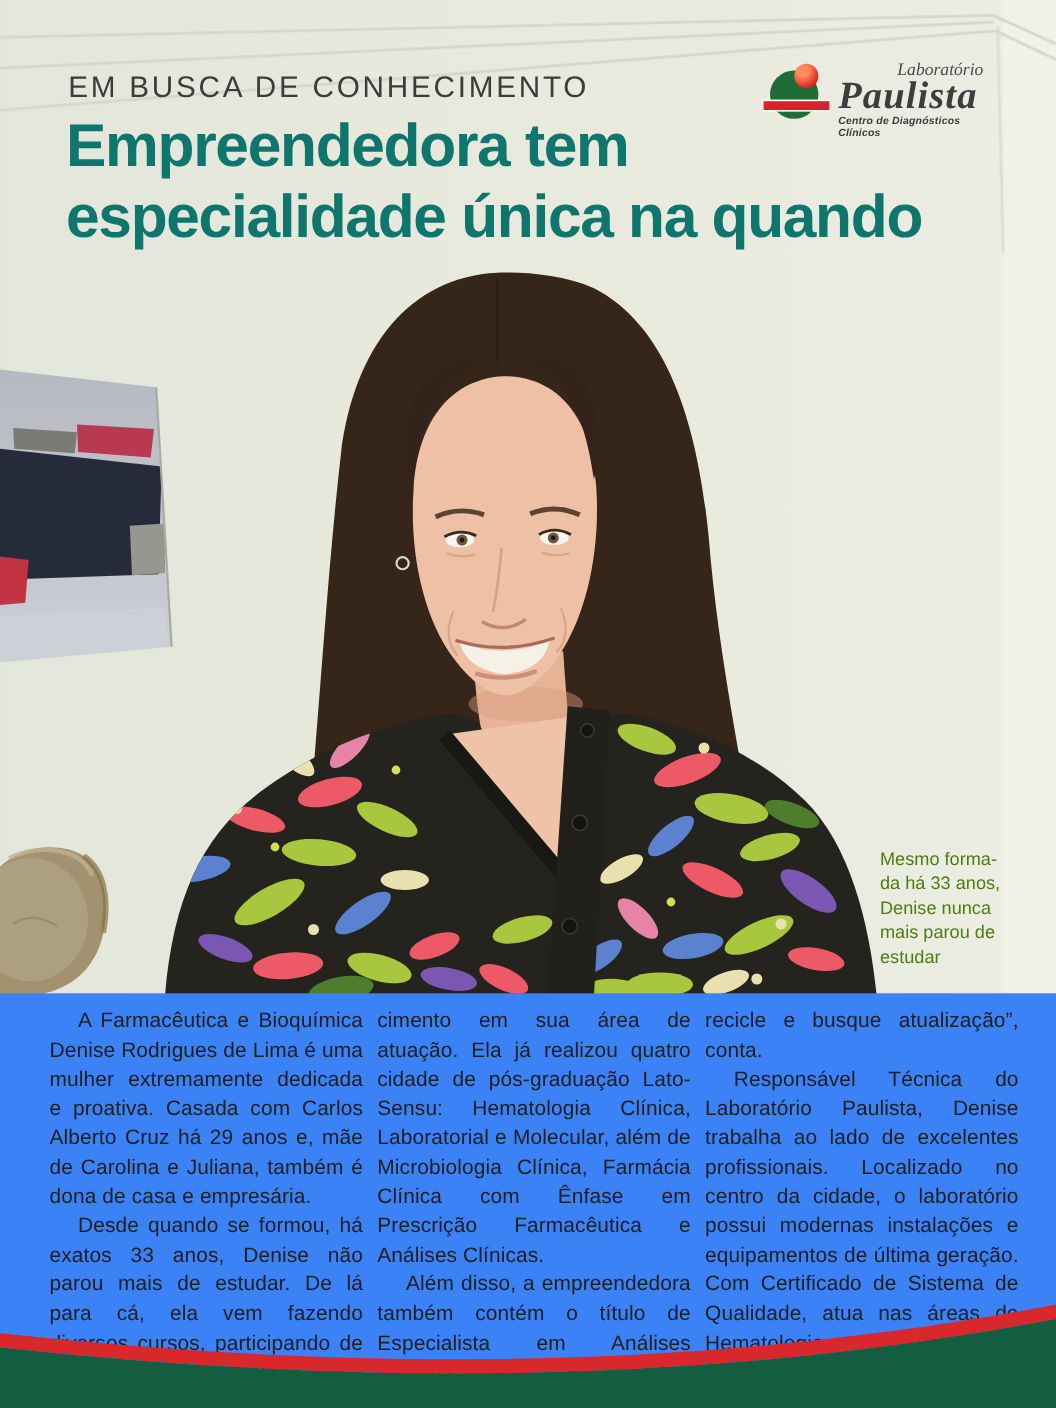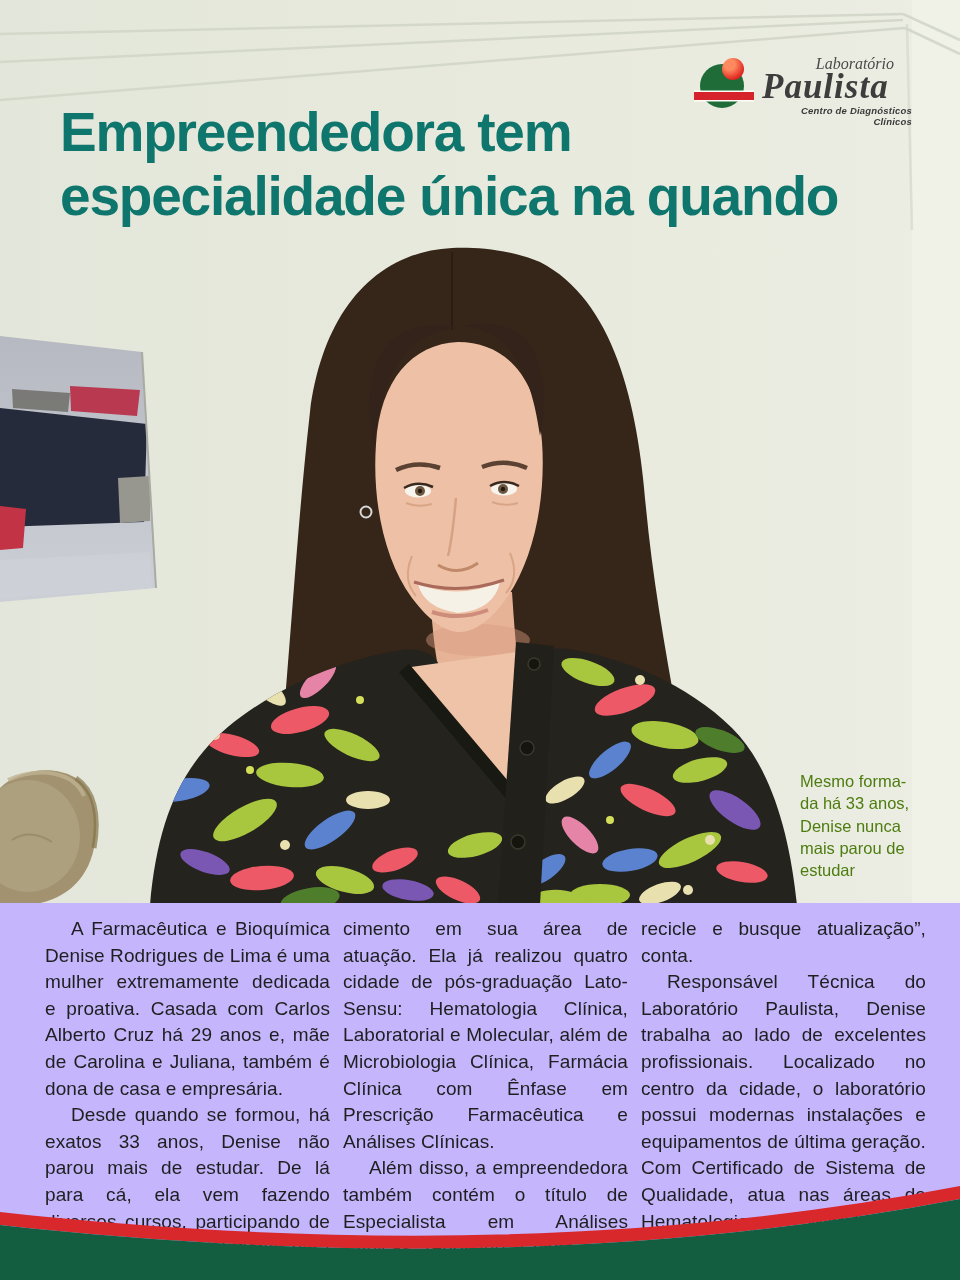--- a/index.html
+++ b/index.html
@@ -21,26 +21,26 @@
   .logo-ball{position:absolute;left:24px;top:2px;width:22px;height:22px;border-radius:50%;
              background:radial-gradient(circle at 35% 30%,#ff8a60 0 25%,#e02a22 70%,#b01414);}
   .logo-bar{position:absolute;left:-4px;top:36px;width:60px;height:8px;background:#d5222b;
             box-shadow:0 -1.5px 0 #fdfdf8,0 1.5px 0 #fdfdf8;}
   .logo-text{position:relative;margin-left:8px;width:150px;}
   .logo-top{font-family:"Liberation Serif",serif;font-style:italic;font-size:16px;color:#4a4a4a;
             text-align:right;padding-right:18px;line-height:1;}
   .logo-name{font-family:"Liberation Serif",serif;font-style:italic;font-weight:bold;
              font-size:35px;color:#3e3d3d;line-height:.85;letter-spacing:1px;}
   .logo-sub{font-style:italic;font-weight:bold;font-size:9.5px;color:#3a3a3a;margin-top:3px;
-            letter-spacing:.2px;text-align:right;}
+            letter-spacing:.2px;text-align:left;}
   
   .caption{position:absolute;left:800px;top:770px;width:130px;font-size:16.5px;line-height:22.3px;
            color:#4d7c0f;}
   
-  .panel{position:absolute;left:0;top:903px;width:960px;height:377px;background:#c4b5fd;}
+  .panel{position:absolute;left:0;top:903px;width:960px;height:377px;background:#3b82f6;}
   .cols{display:flex;gap:13px;padding:13px 40px 0 45px;}
   .col{width:285px;flex:none;font-size:19px;line-height:26.6px;color:#1f1f1f;
        text-align:justify;letter-spacing:.1px;hyphens:auto;}
   .col p{margin:0;}
   .col p.indent{text-indent:26px;}
   
   .footer{position:absolute;left:0;bottom:0;width:960px;height:105px;z-index:5;}
 </style>
 </head>
 <body>
@@ -219,20 +219,21 @@
         <path d="M456,498 C454,520 452,540 448,556" stroke="#d6a284" stroke-width="2.5" fill="none"></path>
         <path d="M438,565 Q458,577 478,563" stroke="#c08a6a" stroke-width="3" fill="none"></path>
 
         <path d="M418,584 Q458,600 500,582 Q494,610 458,613 Q424,608 418,584 Z" fill="#f5f1e6"></path>
         <path d="M414,582 Q458,596 504,580" stroke="#a96a5c" stroke-width="3" fill="none"></path>
         <path d="M432,612 Q459,621 488,610" stroke="#c47f6f" stroke-width="4" fill="none" opacity="0.8"></path>
       </g>
     </svg>
   </div>
 
+  <div class="kicker">EM BUSCA DE CONHECIMENTO</div>
   <div class="title">
     <div>Empreendedora tem</div>
     <div>especialidade única na quando</div>
   </div>
 
   <div class="logo">
     <div class="logo-mark">
       <div class="logo-circle"></div>
       <div class="logo-ball"></div>
       <div class="logo-bar"></div>

